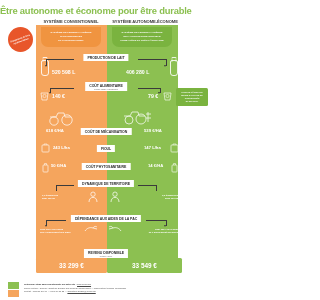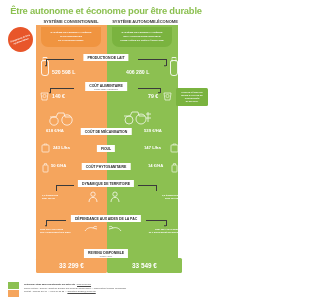--- a/index.html
+++ b/index.html
@@ -7,21 +7,21 @@
     width: 212px; height: 300px;
     background: #ffffff;
     font-family: "Liberation Sans", sans-serif;
     overflow: hidden;
   }
   .page { position: relative; width: 212px; height: 300px; background: #fff; }
 
   
   .title {
     position: absolute; top: 5px; left: 0; width: 212px;
-    text-align: center;
+    text-align: left;
     font-size: 9.4px; font-weight: bold;
     letter-spacing: -0.2px;
     color: #8cc051;
     white-space: nowrap;
   }
 
   
   .col-head {
     position: absolute; top: 19px;
     font-size: 4.1px; font-weight: bold; letter-spacing: -0.05px;

